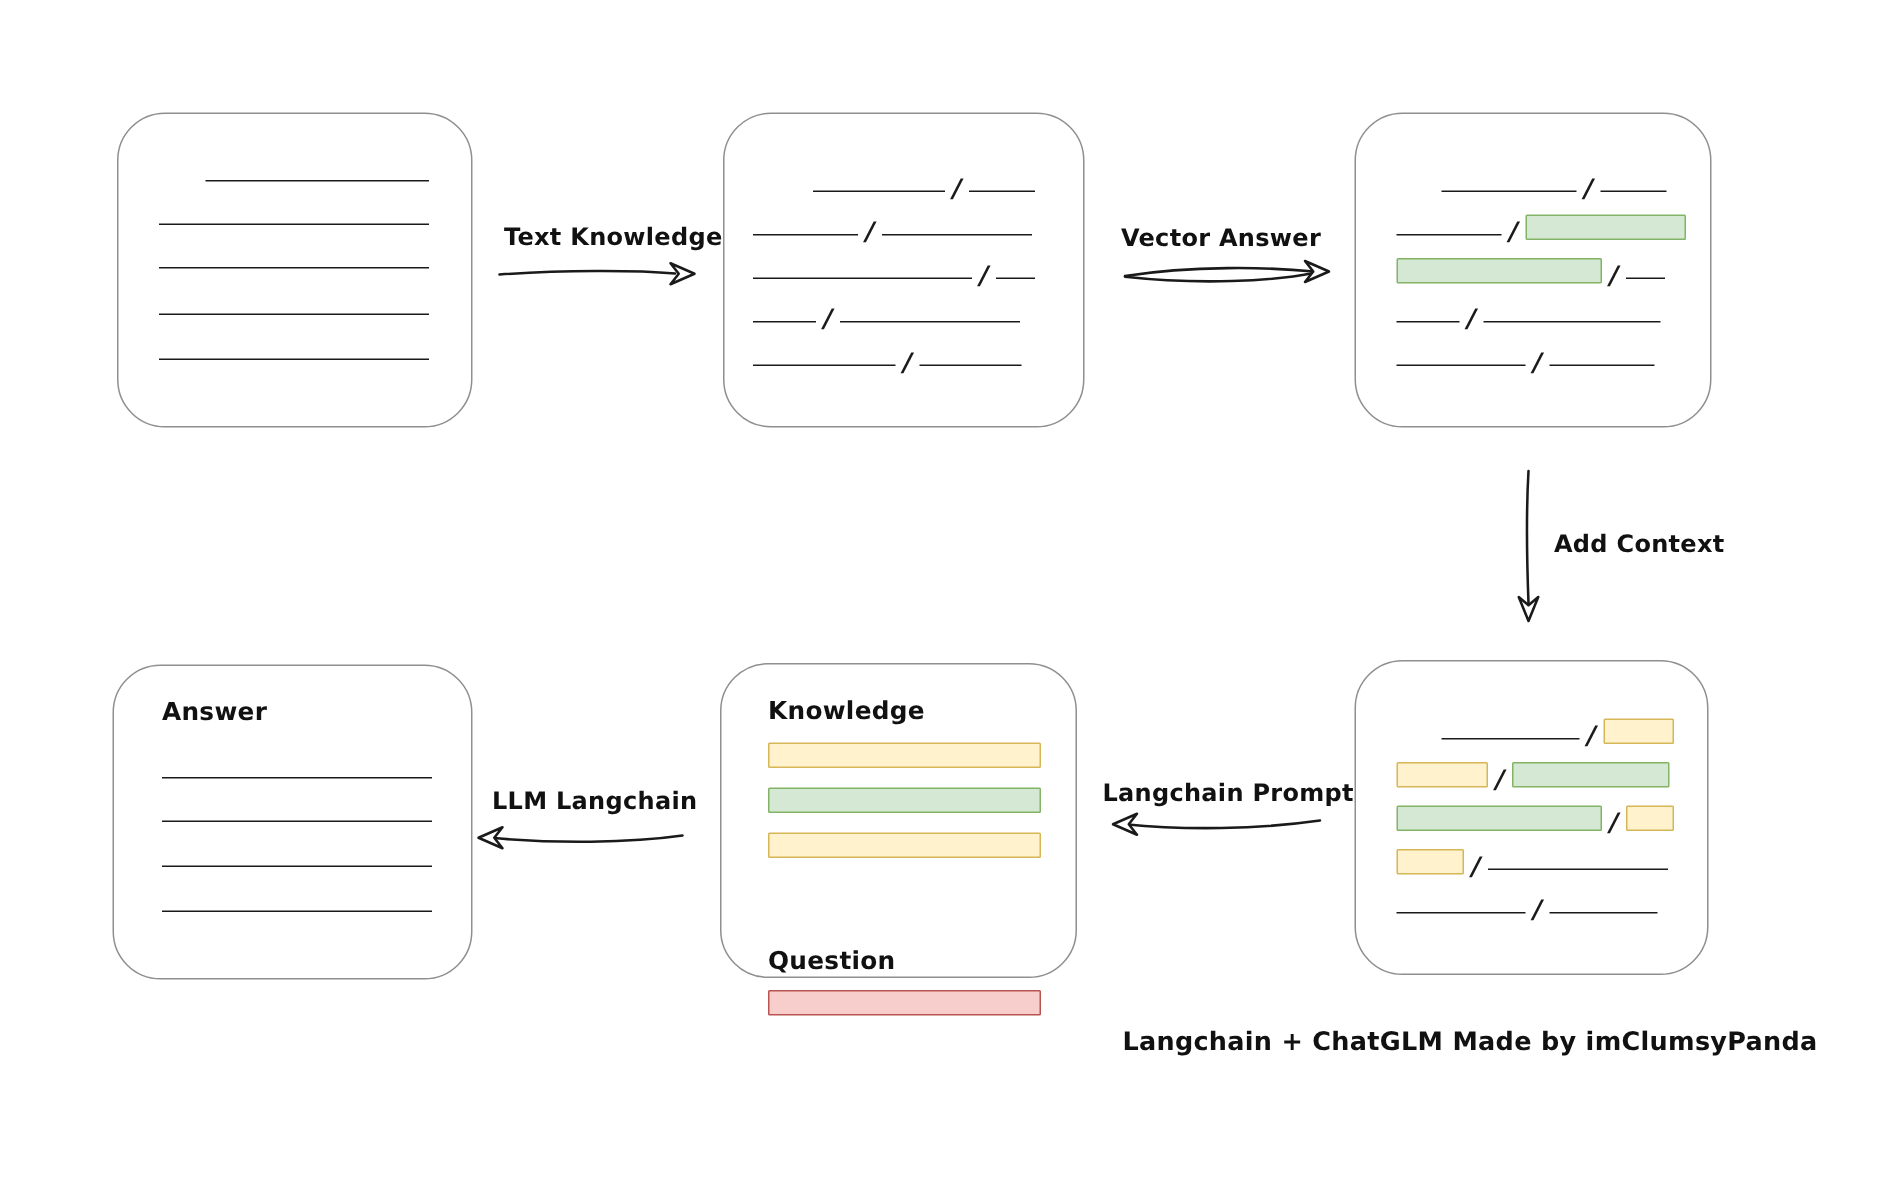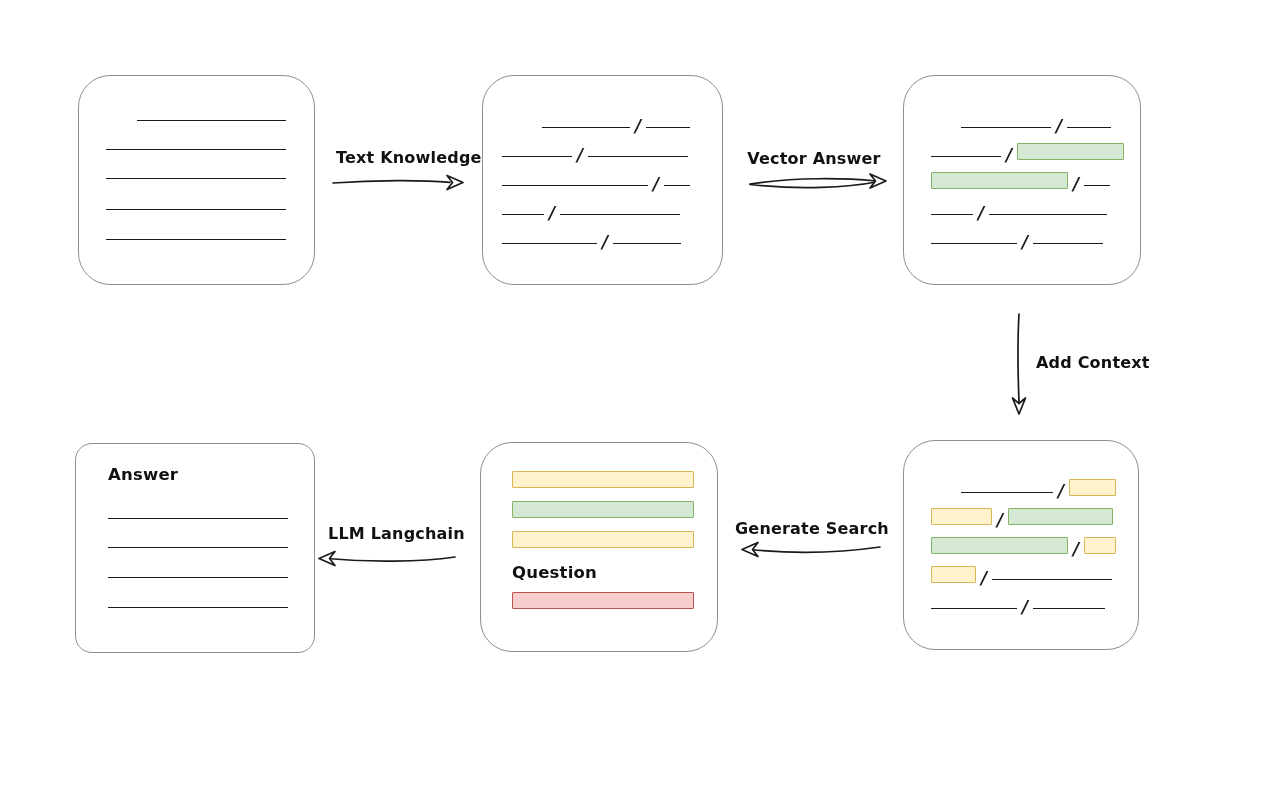--- a/index.html
+++ b/index.html
@@ -155,38 +155,41 @@
         </div>
         <div class="row" style="height: 29px;">
           <span class="seg-line" style="width: 86px;"></span>
           <span class="slash">/</span>
           <span class="seg-line" style="width: 72px;"></span>
         </div>
       </div>
   </div>
   <div class="box" style="left: 480px; top: 442px; width: 238px; height: 210px;">
     <div class="rows" style="padding: 18px 8px 0px 31px;">
+        <div class="row" style="height: 24px;">
+          <div class="box-label">Knowledge</div>
+        </div>
         <div class="row" style="height: 27px;">
           <span class="chip bar c-yellow" style="width: 180px;"></span>
         </div>
         <div class="row" style="height: 30px;">
           <span class="chip bar c-green" style="width: 180px;"></span>
         </div>
         <div class="row" style="height: 30px;">
           <span class="chip bar c-yellow" style="width: 180px;"></span>
         </div>
-        <div class="row" style="height: 36px;">
+        <div class="row" style="height: 36px; margin-top: 44px;">
           <div class="box-label">Question</div>
         </div>
         <div class="row" style="height: 25px;">
           <span class="chip bar c-red" style="width: 180px;"></span>
         </div>
       </div>
   </div>
-  <div class="box" style="left: 75px; top: 443px; width: 240px; height: 210px; border-radius: 17px;">
+  <div class="box" style="left: 75px; top: 443px; width: 240px; height: 210px;">
     <div class="rows" style="padding: 18px 8px 0px 32px;">
         <div class="row" style="height: 24px;">
           <div class="box-label">Answer</div>
         </div>
         <div class="row" style="height: 37px;">
           <span class="seg-line" style="width: 180px;"></span>
         </div>
         <div class="row" style="height: 29px;">
           <span class="seg-line" style="width: 180px;"></span>
         </div>
@@ -219,16 +222,17 @@
     </g>
     <g>
       <path d="M455 557 C420 562 370 562.5 327 558.5"></path>
       <path class="head" d="M335 551.5 L319 558.5 L335 565.5 L329.5 558.5 Z"></path>
     </g>
   </svg>
 
   <div class="arrow-label center" style="left:336px;top:148px;width:128px;">Text Knowledge</div>
   <div class="arrow-label center" style="left:744px;top:149px;width:140px;">Vector Answer</div>
   <div class="arrow-label" style="left:1036px;top:353px;">Add Context</div>
-  <div class="arrow-label center" style="left:735px;top:519px;width:150px;">Generate Search</div>
+  <div class="arrow-label center" style="left:735px;top:519px;width:150px;">Langchain Prompt</div>
   <div class="arrow-label center" style="left:328px;top:524px;width:128px;">LLM Langchain</div>
 
+  <div class="caption center" style="left:740px;top:685px;width:480px;">Langchain + ChatGLM Made by imClumsyPanda</div>
 </div>
 
 </body></html>

